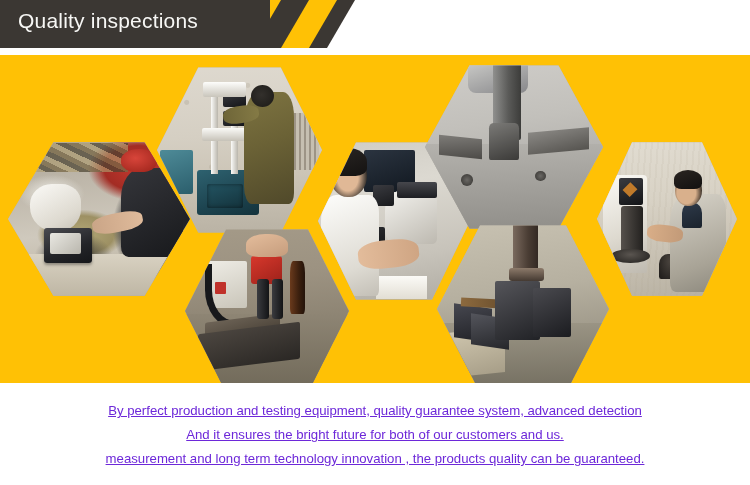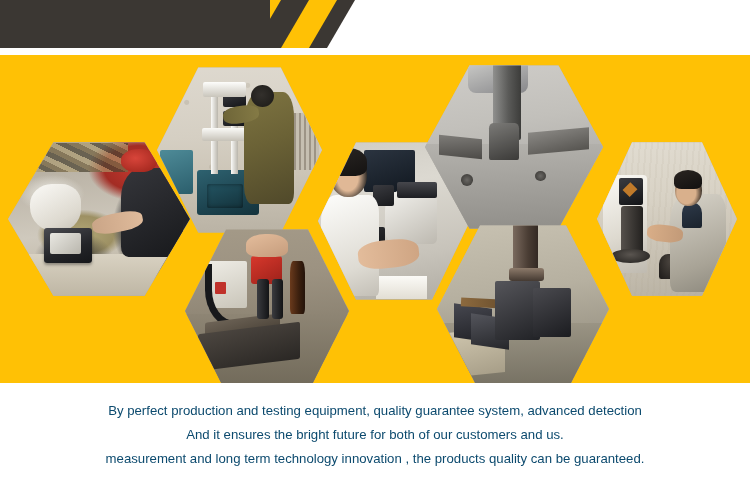--- a/index.html
+++ b/index.html
@@ -258,24 +258,25 @@
       transform:rotate(6deg); }
   .p7 .stool { position:absolute; left:44%; top:72%; width:16%; height:16%;
       background:radial-gradient(ellipse at 50% 30%, #4a443e, #1d1a18); border-radius:40% 40% 10% 10%; }
 
   
   .footer {
     position:absolute; left:0; top:383px; width:750px; height:102px;
     background:#ffffff; z-index:4;
   }
   .footer p {
-    text-align:center; color:#0c4a6e;
+    text-align:center; color:#6d28d9;
     font-size:13.2px; line-height:24px;
     font-family:"Liberation Sans", sans-serif;
     white-space:nowrap;
+    text-decoration:underline;
   }
   .footer .l1 { margin-top:16px; }
 </style>
 </head>
 <body>
 
 <div id="root">
 
   <div class="header-bar"></div>
 
@@ -290,20 +291,21 @@
         <rect x="0" y="0" width="140" height="48" fill="#3b3733"></rect>
         <g>
           <polygon points="10,48 38,0 66,0 38,48" fill="#ffc105"></polygon>
           <polygon points="66,48 94,0 122,0 94,48" fill="#ffc105"></polygon>
           <polygon points="122,48 150,0 178,0 150,48" fill="#ffc105"></polygon>
         </g>
       </g>
     </svg>
   </div>
 
+  <div class="header-title">Quality inspections</div>
 
   <div class="yellow-panel"></div>
 
   <div class="hexwrap">
 
     <div class="hex" style="left:8px;  top:85px;  width:182px; height:158px;">
       <div class="ph p1">
         <div class="rubble"></div>
           <div class="whitebag"></div>
         <div class="bench"></div>

